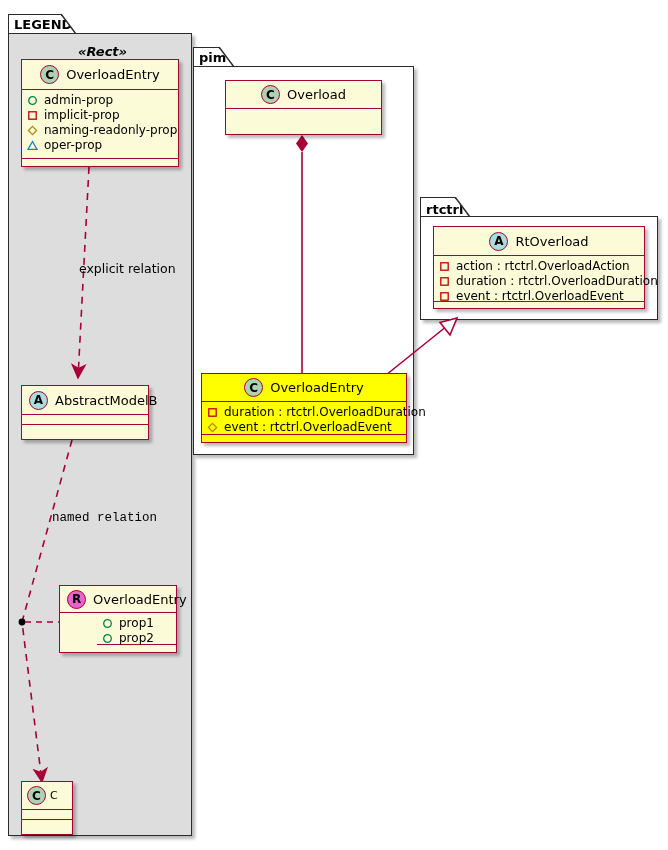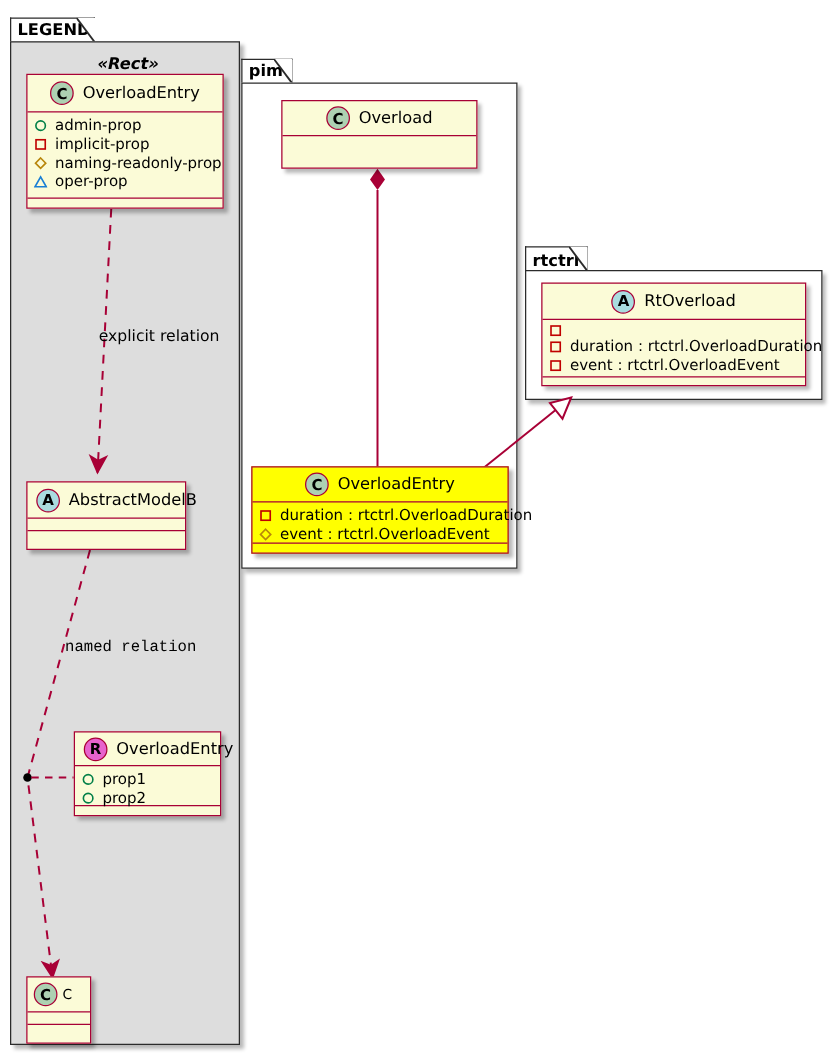--- a/index.html
+++ b/index.html
@@ -256,21 +256,21 @@
     </div>
     <div class="cls-body" style="height:10px; padding:0;"></div>
     <div class="cls-foot" style="height:10px;"></div>
   </div>
 
   <div class="cls" style="left:59px; top:585px; width:118px; height:68px;">
     <div class="cls-head left" style="height:27px; padding-left:7px;">
       <span class="badge badge-R">R</span>
       <span class="cls-name">OverloadEntry</span>
     </div>
-    <div class="cls-body" style="height:32px;">
+    <div class="cls-body" style="height:32px;margin-left:37px;">
       <div class="attr">
         <span class="ico">
           <svg width="11" height="11" viewBox="0 0 11 11">
               <circle cx="5.5" cy="5.5" r="3.8" fill="none" stroke="#038048" stroke-width="1.3"></circle>
             </svg>
         </span>
         <span>prop1</span>
       </div>
       <div class="attr">
         <span class="ico">
@@ -332,20 +332,21 @@
       <span class="badge badge-A">A</span>
       <span class="cls-name abstract">RtOverload</span>
     </div>
     <div class="cls-body" style="height:46px;">
       <div class="attr">
         <span class="ico">
           <svg width="11" height="11" viewBox="0 0 11 11">
               <rect x="1.8" y="1.8" width="7.4" height="7.4" fill="none" stroke="#c00000" stroke-width="1.3"></rect>
             </svg>
         </span>
+        <span>action : rtctrl.OverloadAction</span>
       </div>
       <div class="attr">
         <span class="ico">
           <svg width="11" height="11" viewBox="0 0 11 11">
               <rect x="1.8" y="1.8" width="7.4" height="7.4" fill="none" stroke="#c00000" stroke-width="1.3"></rect>
             </svg>
         </span>
         <span>duration : rtctrl.OverloadDuration</span>
       </div>
       <div class="attr">

